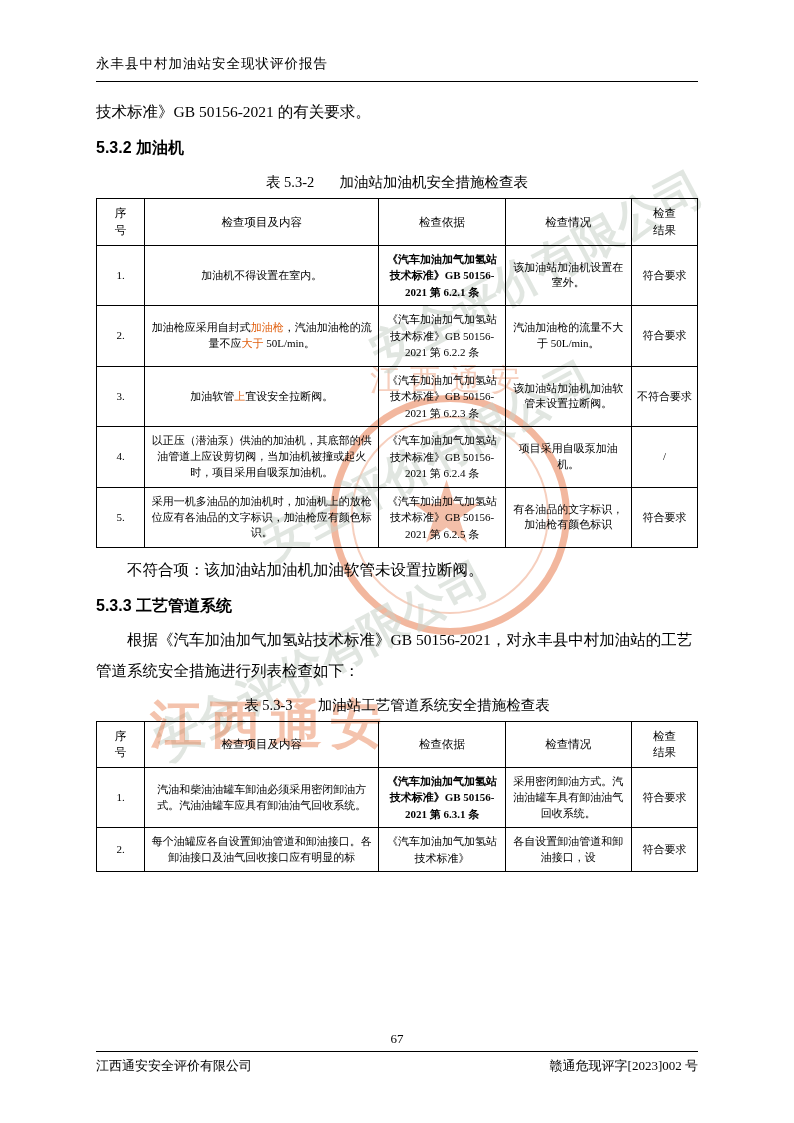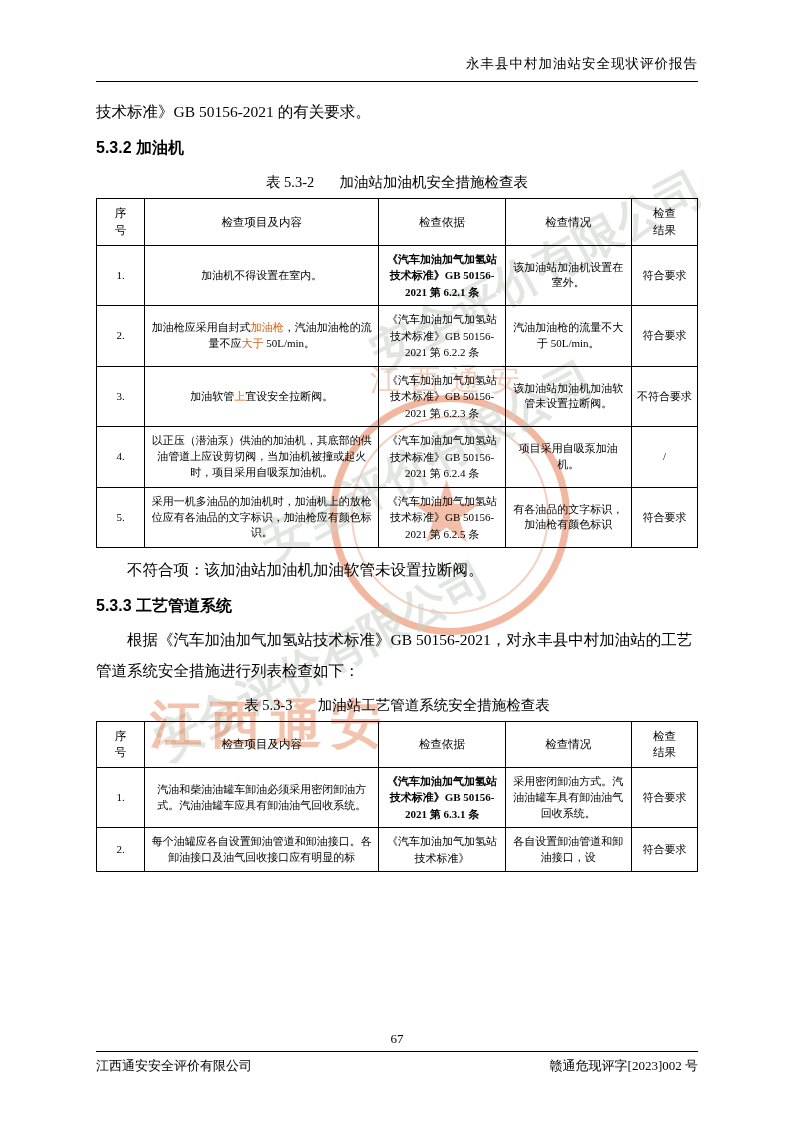--- a/index.html
+++ b/index.html
@@ -86,21 +86,21 @@
   }
   .wm-d1 { left: 360px; top: 330px; }
   .wm-d2 { left: 250px; top: 520px; }
   .wm-d3 { left: 145px; top: 720px; }
 
   
   .page-header {
     position: relative;
     z-index: 2;
     padding-top: 55px;
-    text-align: right;
+    text-align: left;
     font-size: 13.5px;
     letter-spacing: 1px;
   }
   .header-rule {
     margin-top: 8px;
     border-bottom: 1px solid #000;
   }
   .page-footer {
     position: absolute;
     left: 96px;

